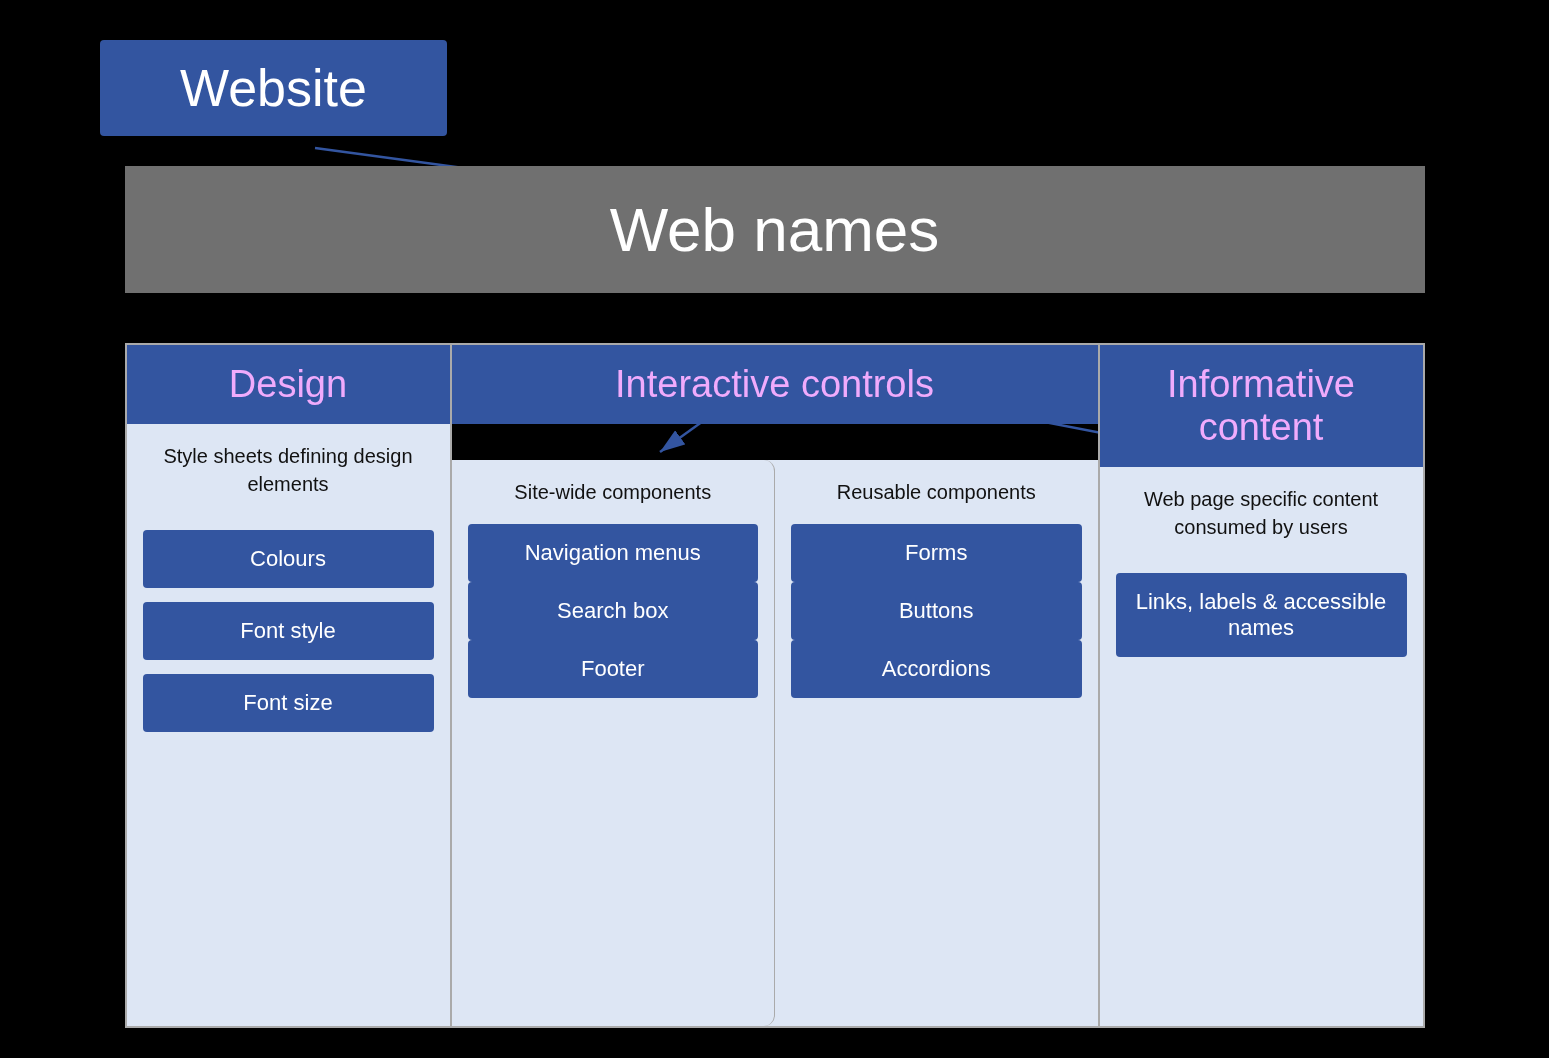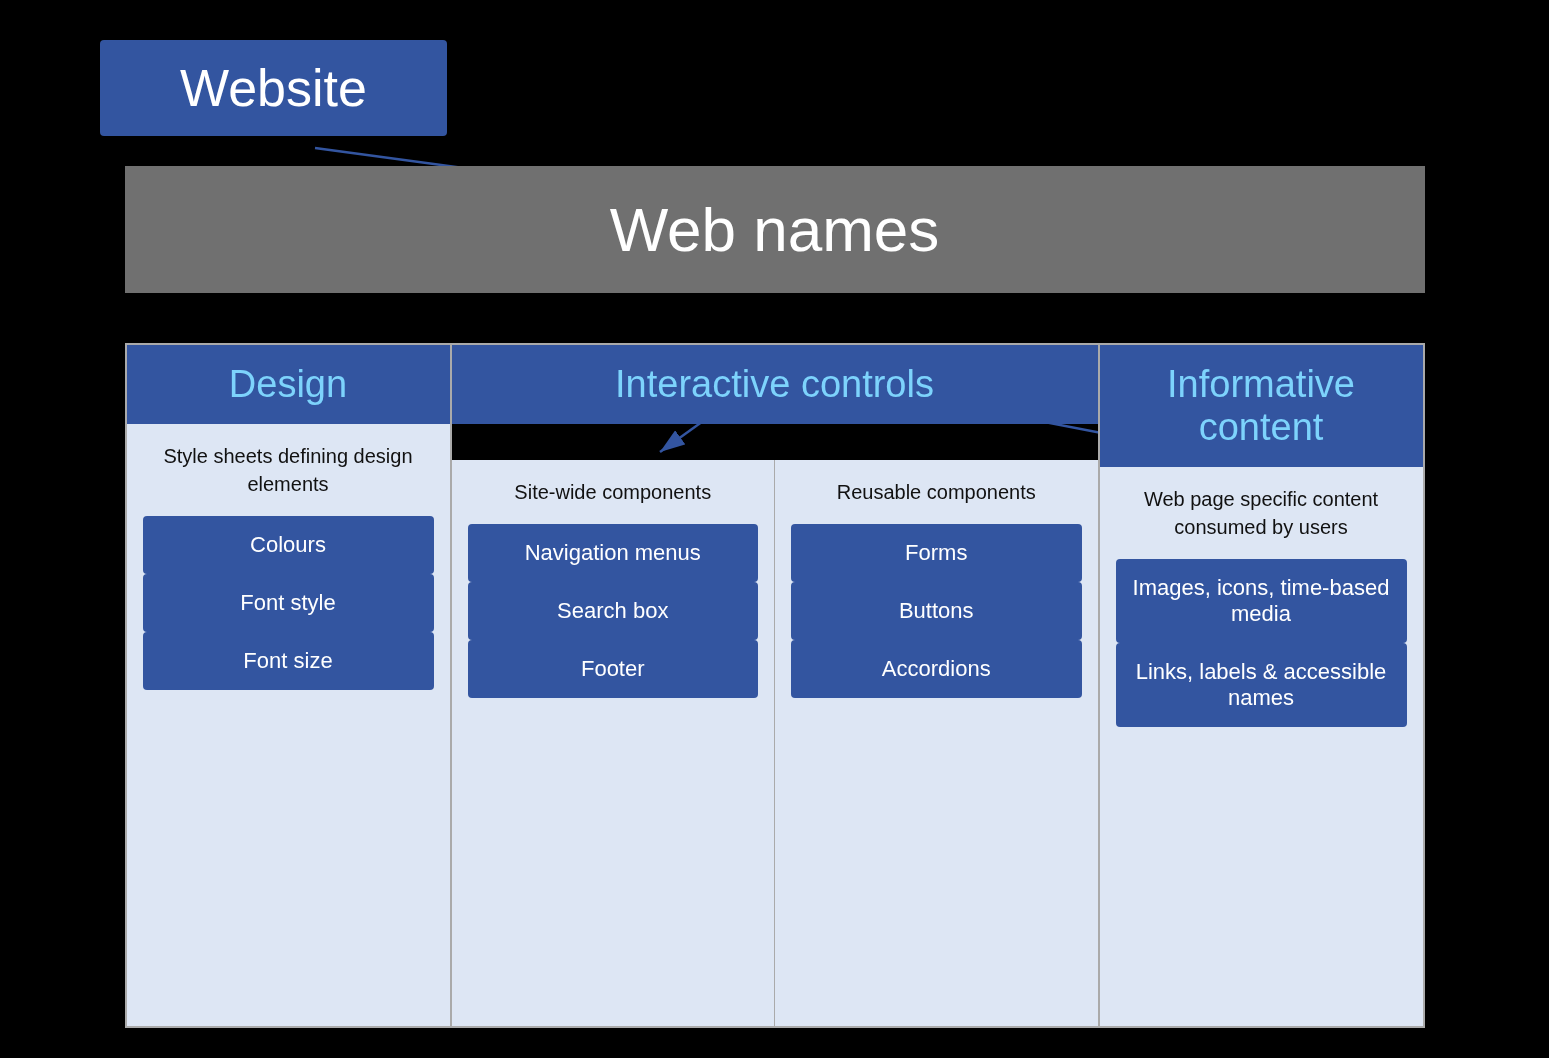--- a/index.html
+++ b/index.html
@@ -82,35 +82,35 @@
       flex-direction: column;
       border: 2px solid #aaa;
     }
 
     .column:not(:last-child) {
       border-right: none;
     }
 
     .column-header {
       background: #3355a0;
-      color: #7dd3fc;
+      color: #f0abfc;
       font-size: 38px;
       font-weight: 400;
       text-align: center;
       padding: 18px 10px;
     }
 
     .column-body {
       background: #dde6f4;
       flex: 1;
       display: flex;
       flex-direction: column;
       align-items: center;
       padding: 18px 16px 18px 16px;
-      gap: 0;
+      gap: 14px;
     }
 
     .column-description {
       font-size: 20px;
       color: #111;
       text-align: center;
       margin-bottom: 18px;
       line-height: 1.4;
     }
 
@@ -148,20 +148,21 @@
       flex-direction: row;
       padding: 0;
     }
 
     .interactive-sub {
       flex: 1;
       display: flex;
       flex-direction: column;
       align-items: center;
       padding: 18px 16px 18px 16px;
+      border-radius: 11px;
     }
 
     .interactive-sub:first-child {
       border-right: 1px solid #aaa;
     }
 
   </style>
 </head>
 <body>
 
@@ -227,19 +228,18 @@
         </div>
       </div>
     </div>
 
     <div class="column">
       <div class="column-header">
         <span>Informative content</span>
       </div>
       <div class="column-body">
         <div class="column-description">Web page specific content consumed by users</div>
-        <div class="item-box">Images, icons, time-based media</div>
         <div class="item-box">Links, labels &amp; accessible names</div>
       </div>
     </div>
 
   </div>
 </div>
 
 </body></html>

